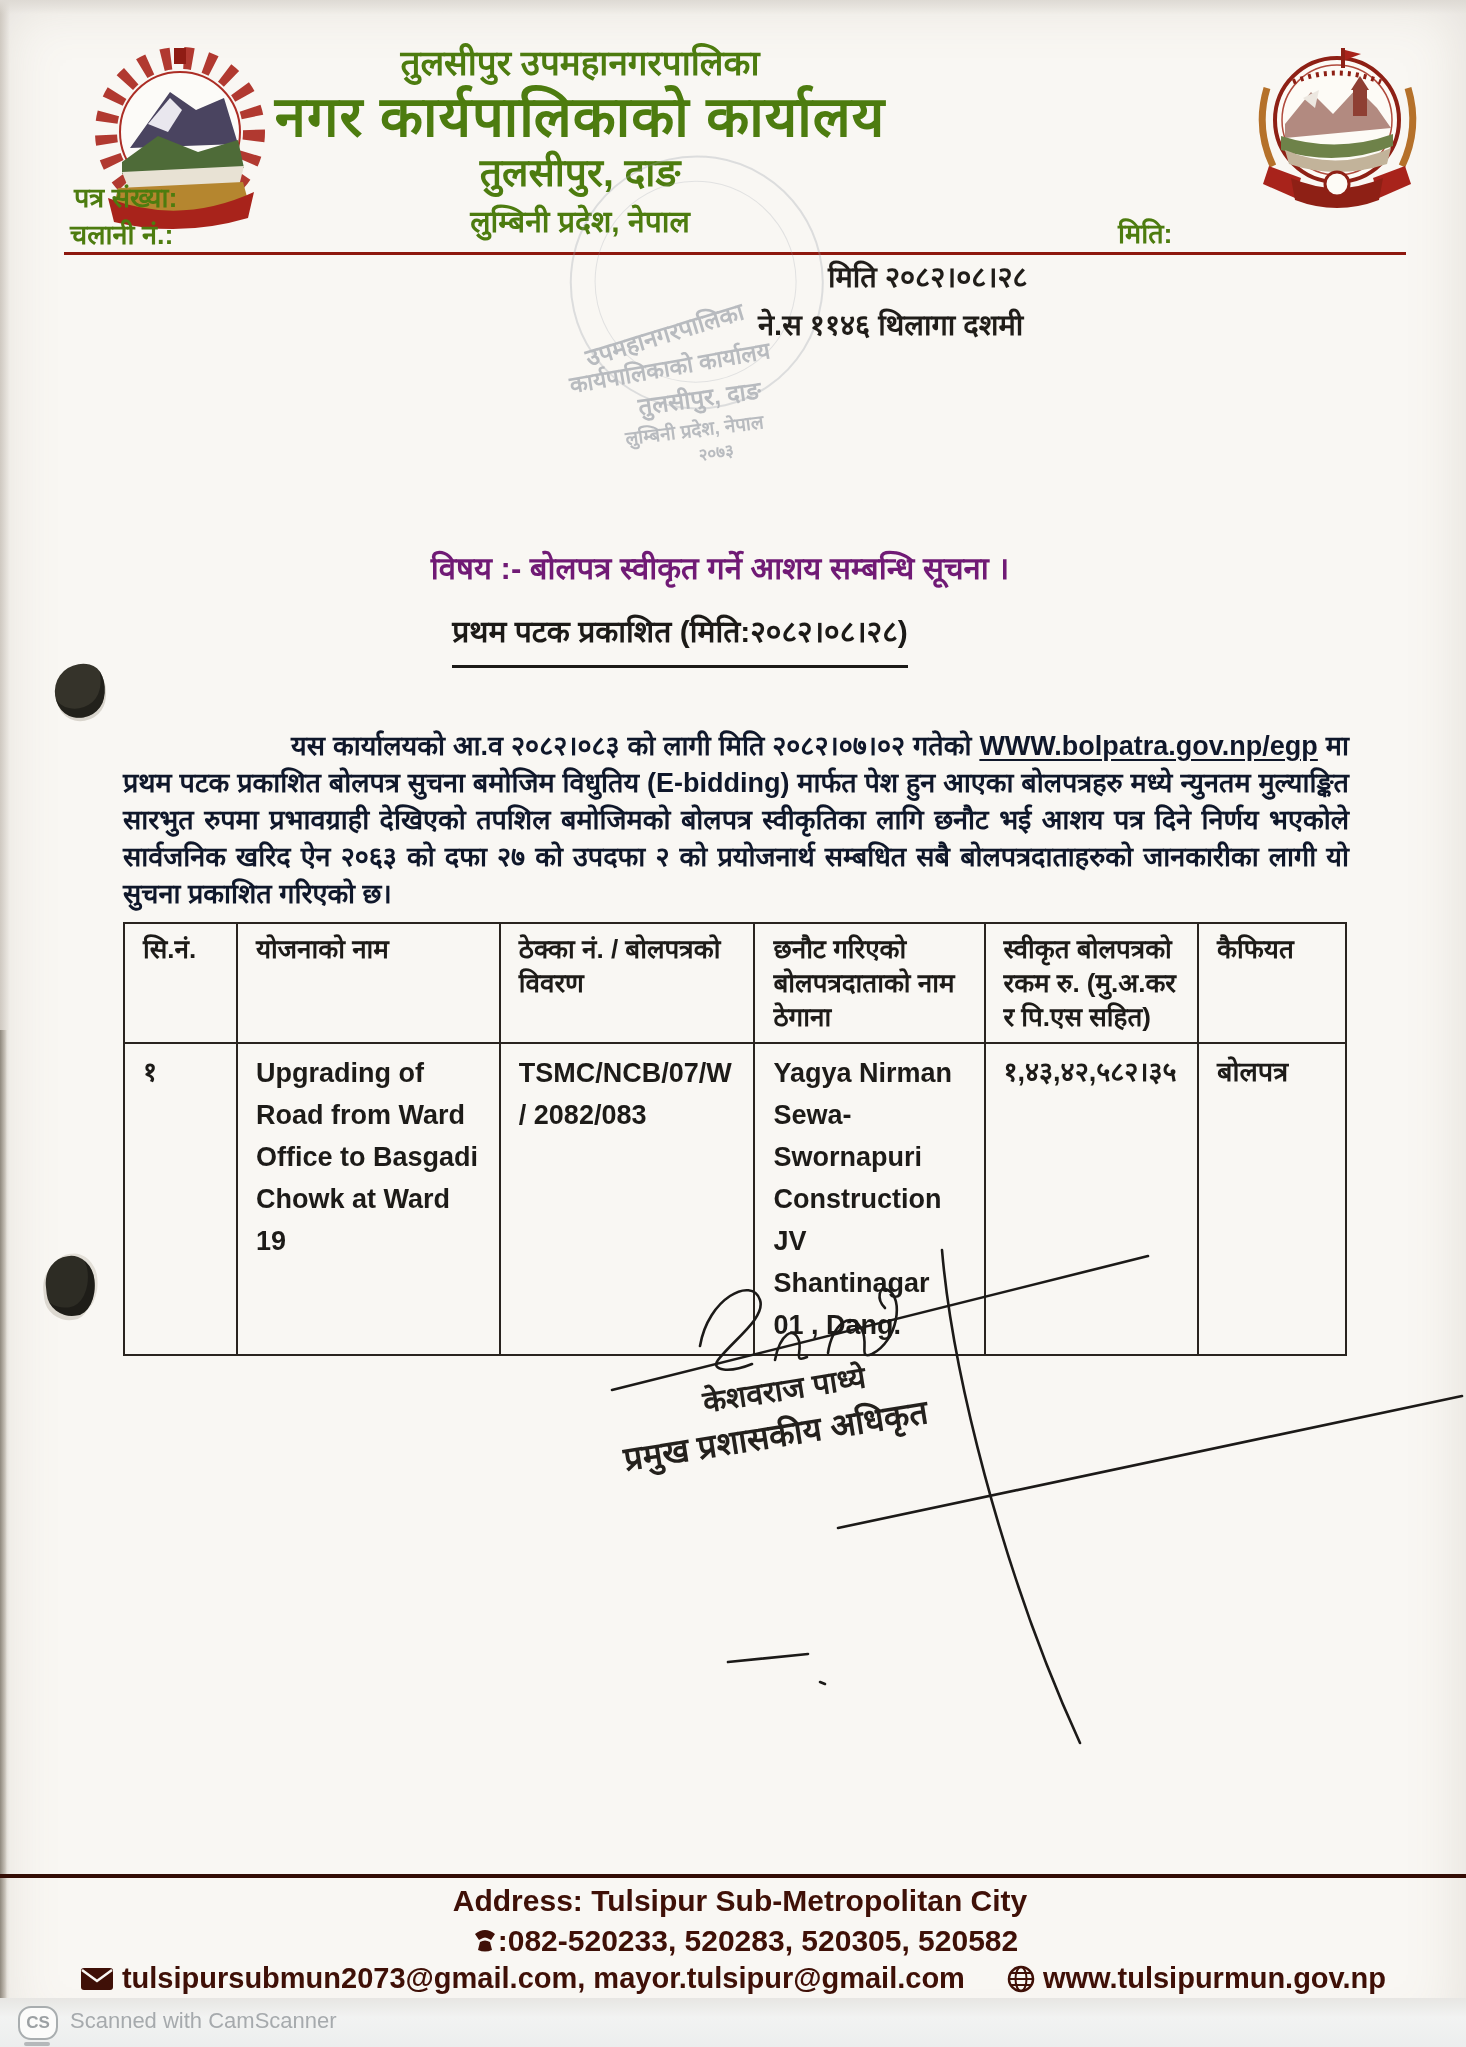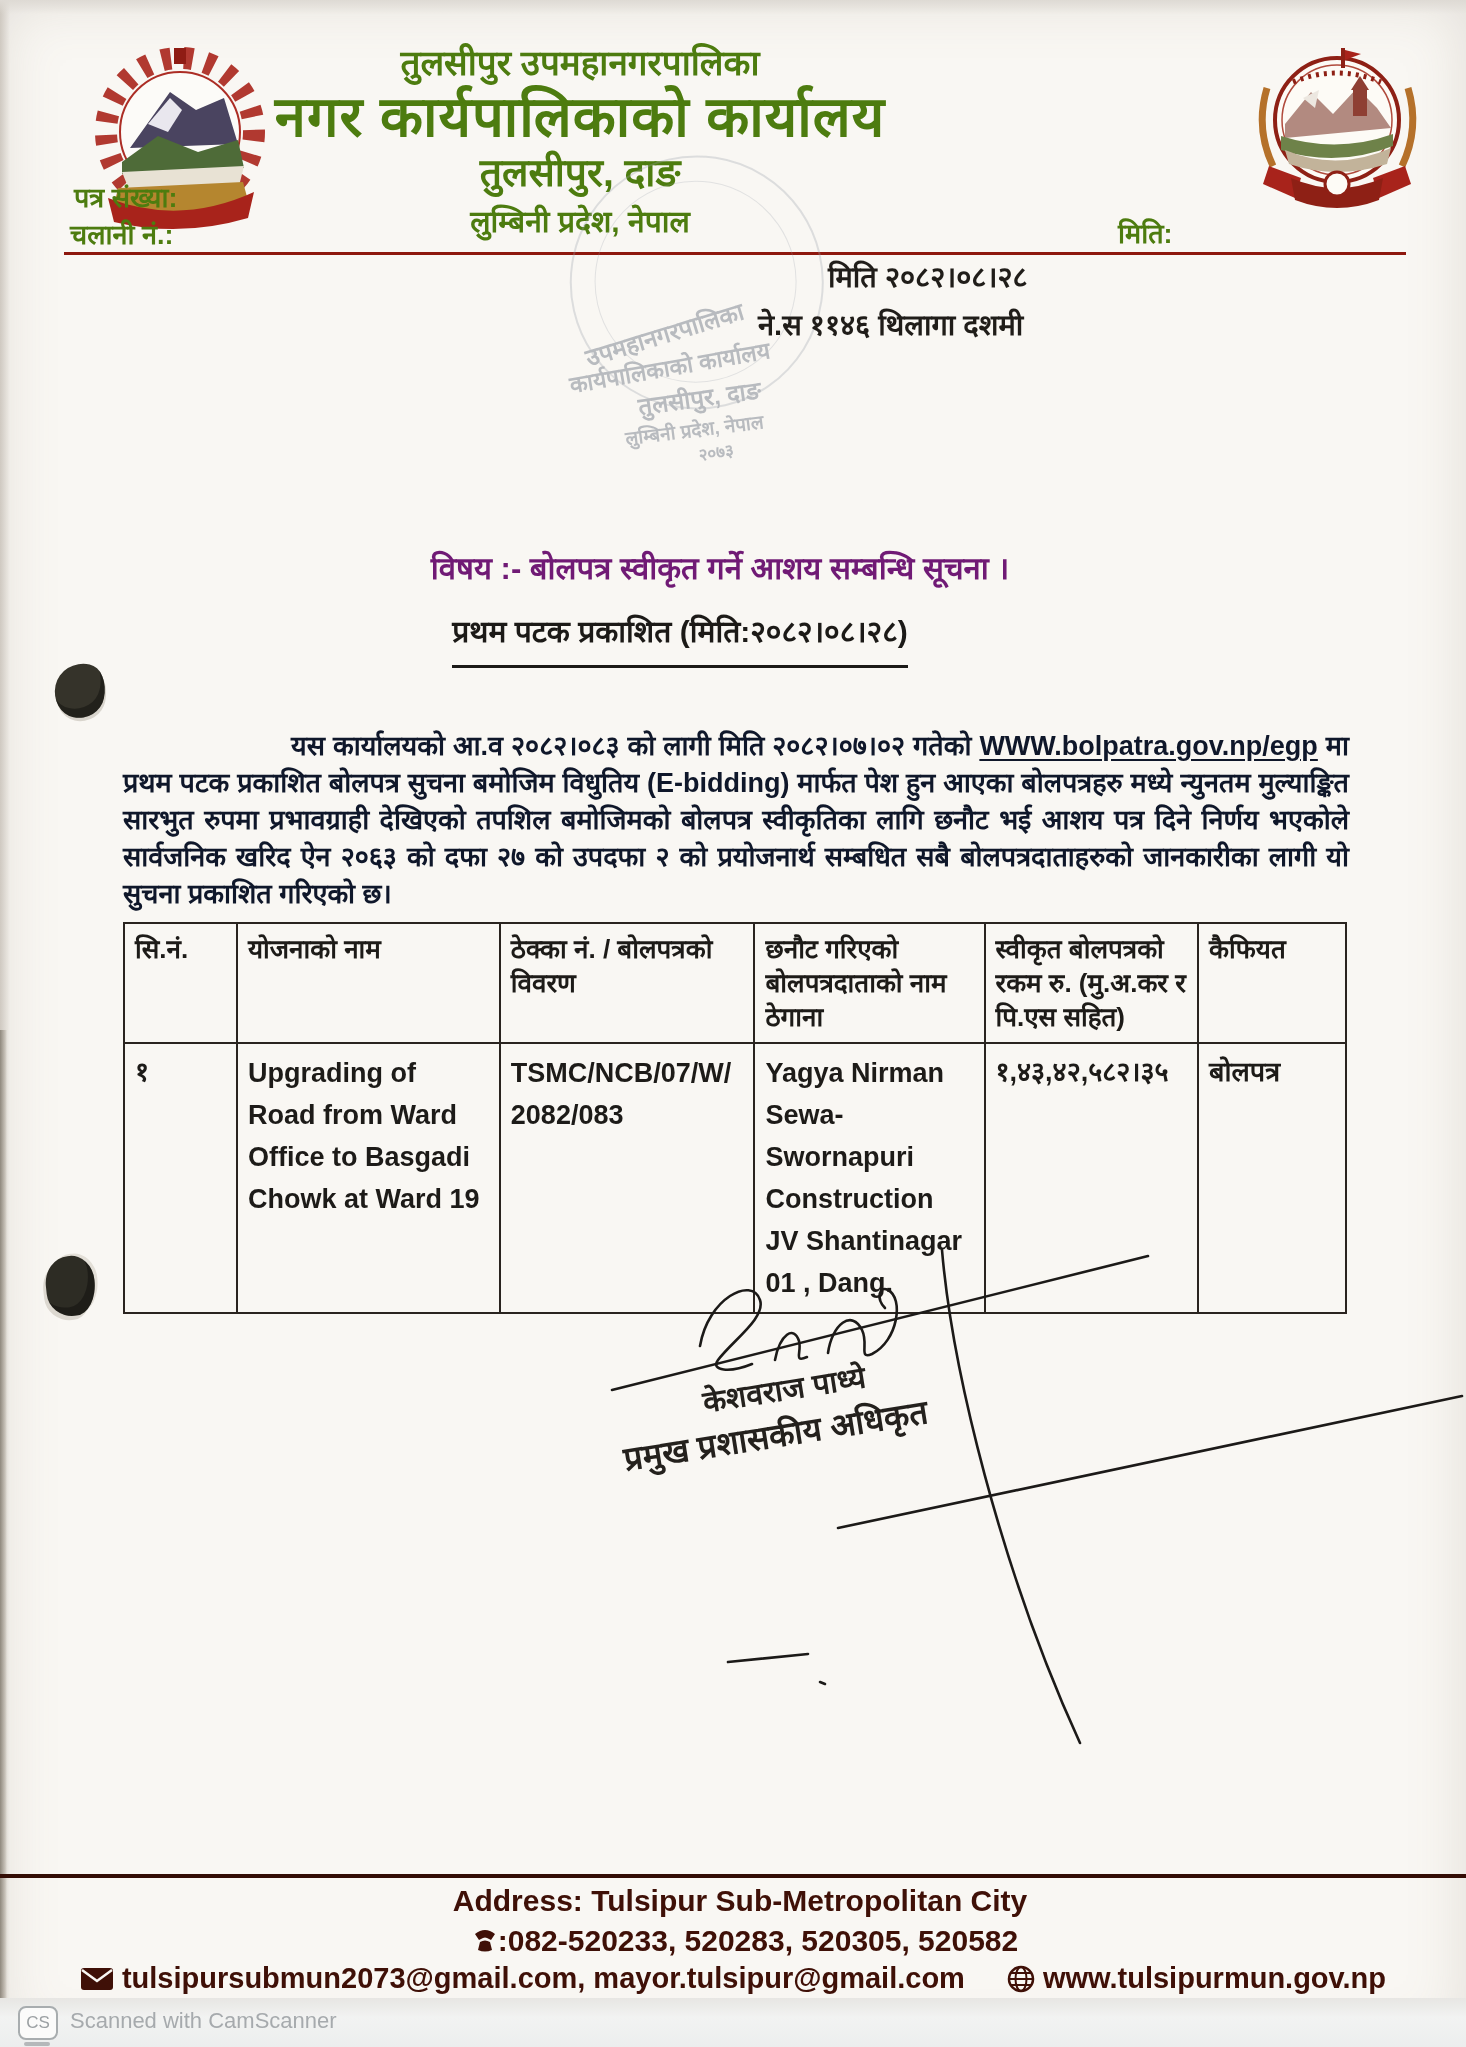--- a/index.html
+++ b/index.html
@@ -57,21 +57,21 @@
 
   
   .body-par{left:123px;top:728px;width:1226px;font-size:27px;line-height:37px;
     font-weight:600;color:#0f172a;text-align:justify;text-indent:168px;}
   .body-par .url{text-decoration:underline;text-underline-offset:4px;font-weight:bold;}
 
   
   table.notice{left:123px;top:922px;position:absolute;border-collapse:collapse;
     width:1224px;table-layout:fixed;background:transparent;}
   table.notice td,table.notice th{border:2.5px solid #2a241f;vertical-align:top;
-    padding:8px 10px;color:#1d1b18;}
+    padding:8px 18px;color:#1d1b18;}
   table.notice th{font-size:26px;line-height:34px;font-weight:bold;text-align:left;}
   table.notice .hrow{height:112px;}
   table.notice .drow{height:200px;}
   .c1{width:110px;}.c2{width:256px;}.c3{width:248px;}.c4{width:224px;}.c5{width:208px;}.c6{width:144px;}
   .cell-dev{font-size:27px;font-weight:600;}
   .cell-eng{font-size:27px;line-height:42px;font-weight:bold;overflow-wrap:anywhere;}
 
   
   .sig-svg{left:580px;top:1238px;width:886px;height:525px;}
   .sig-name{left:702px;top:1368px;font-size:30px;font-weight:bold;color:#24211d;
@@ -85,21 +85,21 @@
   .f-addr{left:0;top:1884px;width:1480px;text-align:center;font-size:30px;}
   .f-phone{left:0;top:1924px;width:1490px;text-align:center;font-size:30px;}
   .f-line3{left:0;top:1962px;width:1466px;display:flex;justify-content:center;gap:42px;font-size:29px;}
   .f-item{display:flex;align-items:center;gap:8px;white-space:nowrap;text-align:right;}
   .icon-svg{display:inline-block;vertical-align:-3px;}
 
   
   .cs-bar{left:0;top:1998px;width:1466px;height:49px;
     background:linear-gradient(180deg,#e7e6e3,#f2f3f2 40%,#eceeee);}
   .cs-badge{position:absolute;left:18px;top:8px;width:36px;height:30px;border:2px solid #a8adaf;
-    border-radius:8px;color:#9ba0a3;font-size:17px;font-weight:normal;text-align:center;line-height:30px;
+    border-radius:13px;color:#9ba0a3;font-size:17px;font-weight:bold;text-align:center;line-height:30px;
     background:#fbfbfa;}
   .cs-badge::after{content:"";position:absolute;left:4px;bottom:-8px;width:26px;height:4px;background:#b4b8ba;border-radius:2px;}
   .cs-text{position:absolute;left:70px;top:10px;font-size:22px;color:#a6aaad;}
 </style>
 </head>
 <body>
 
 <div class="page">
 
   <div class="abs edge-left"></div>

